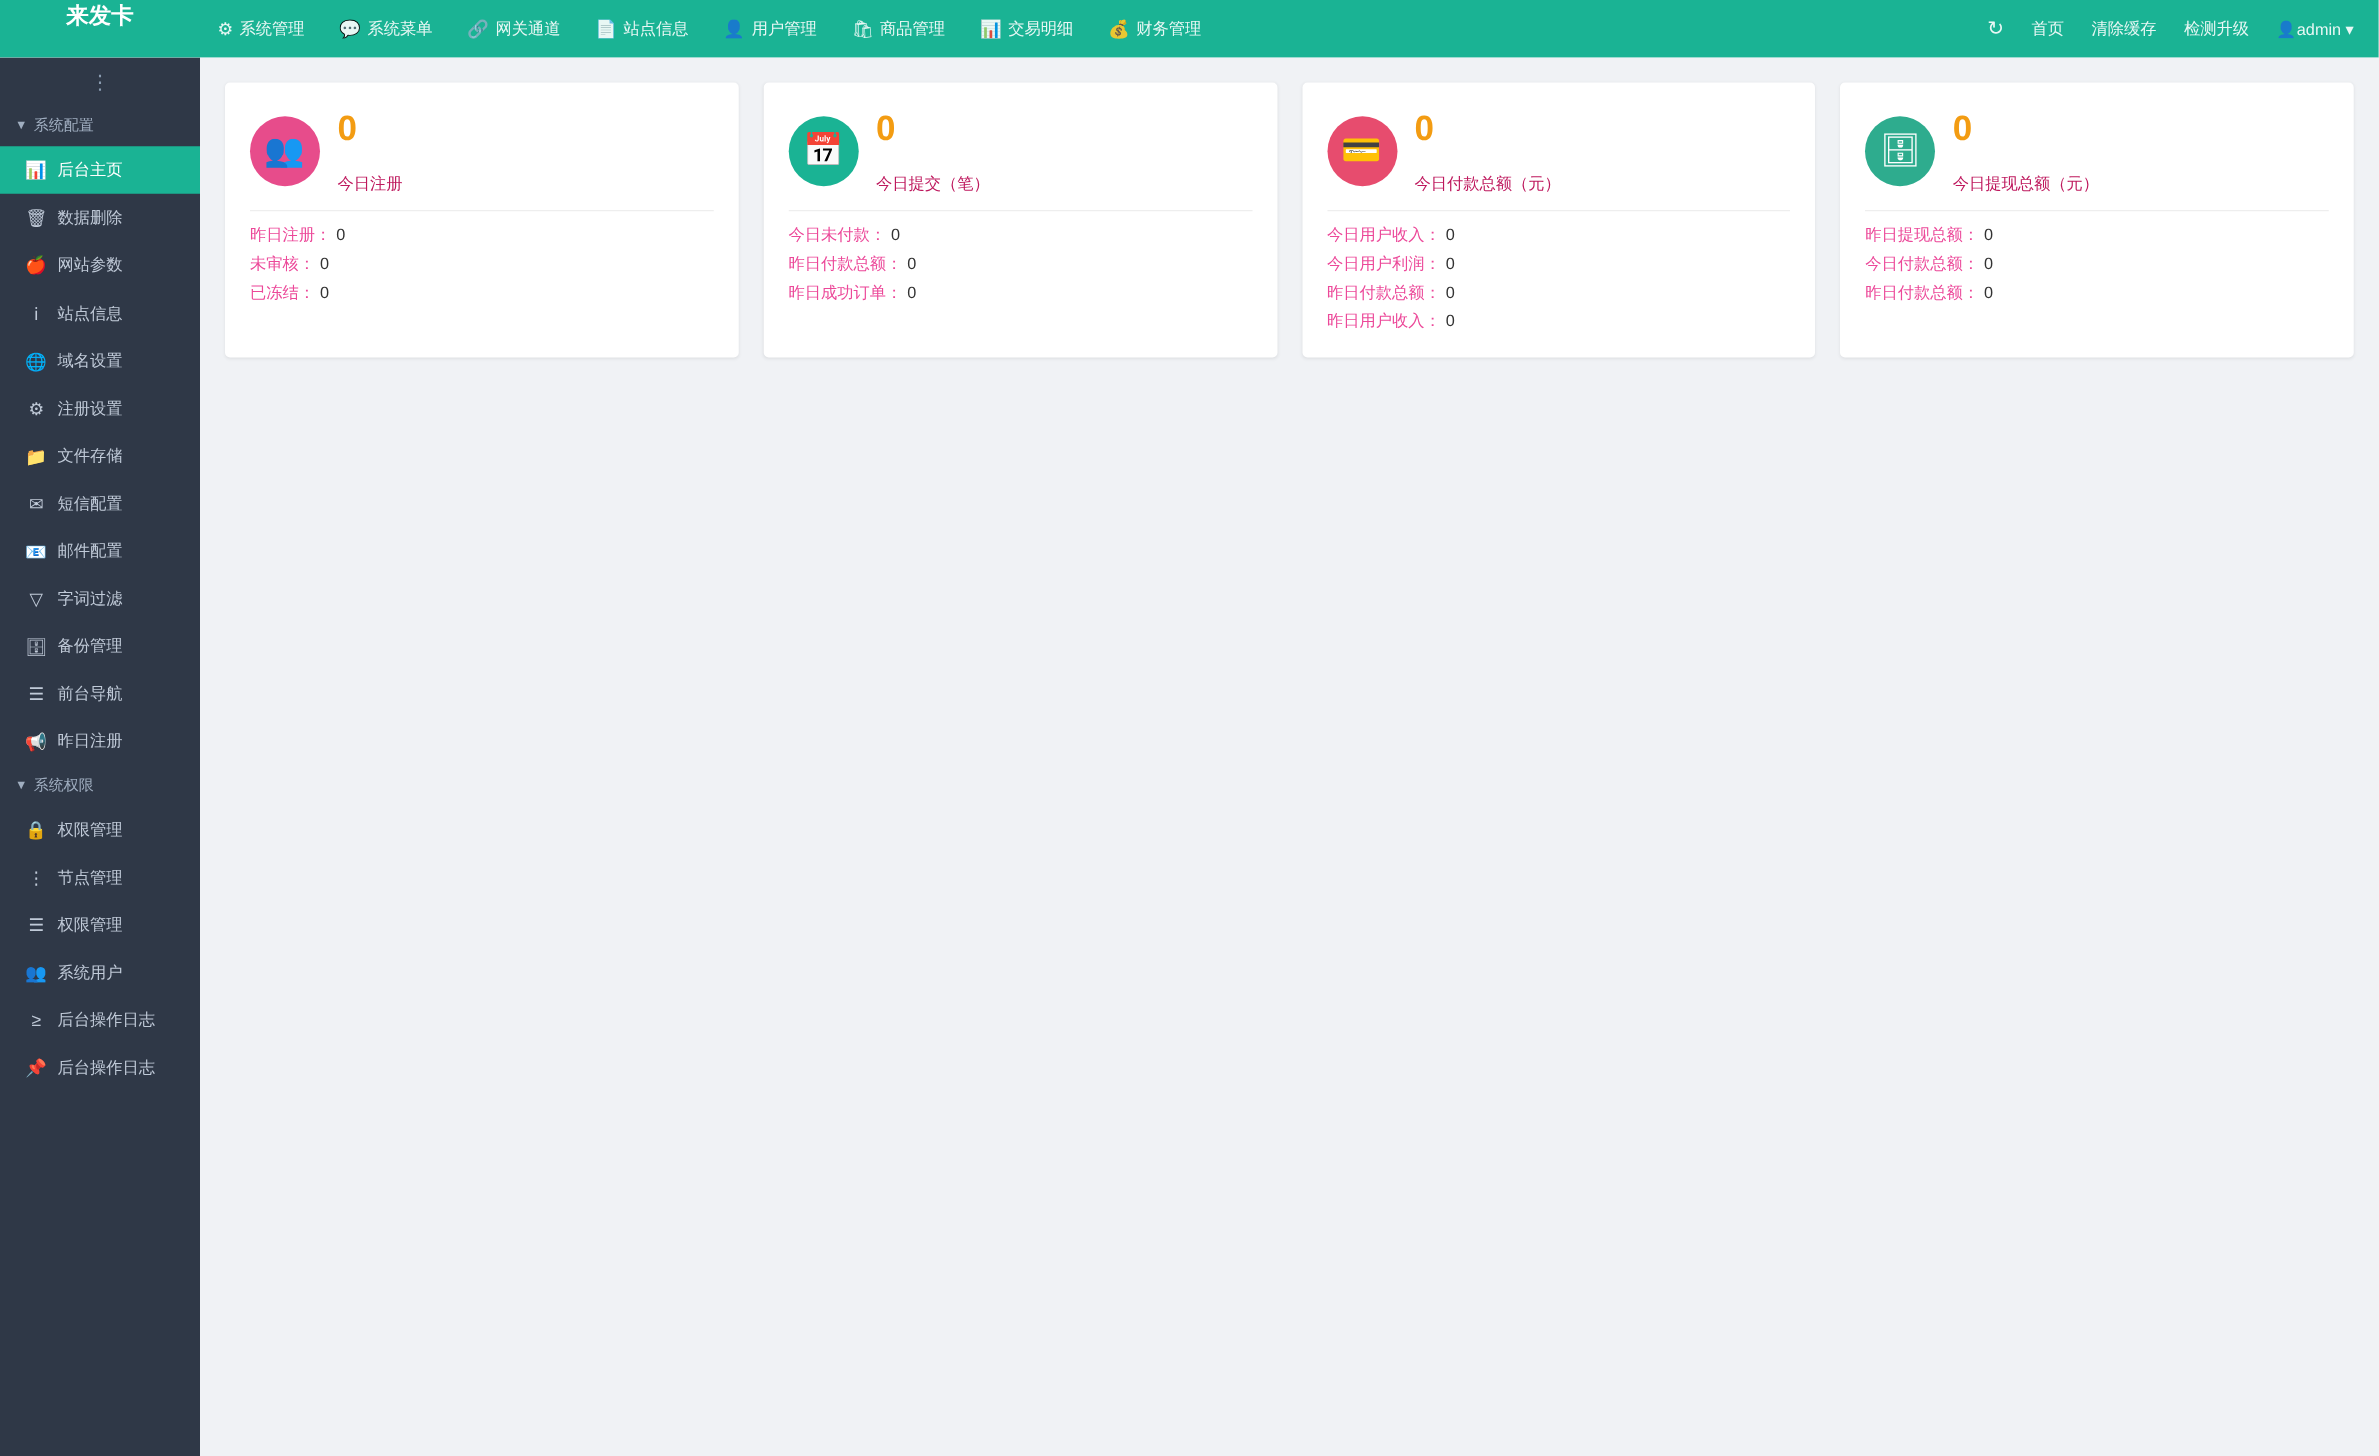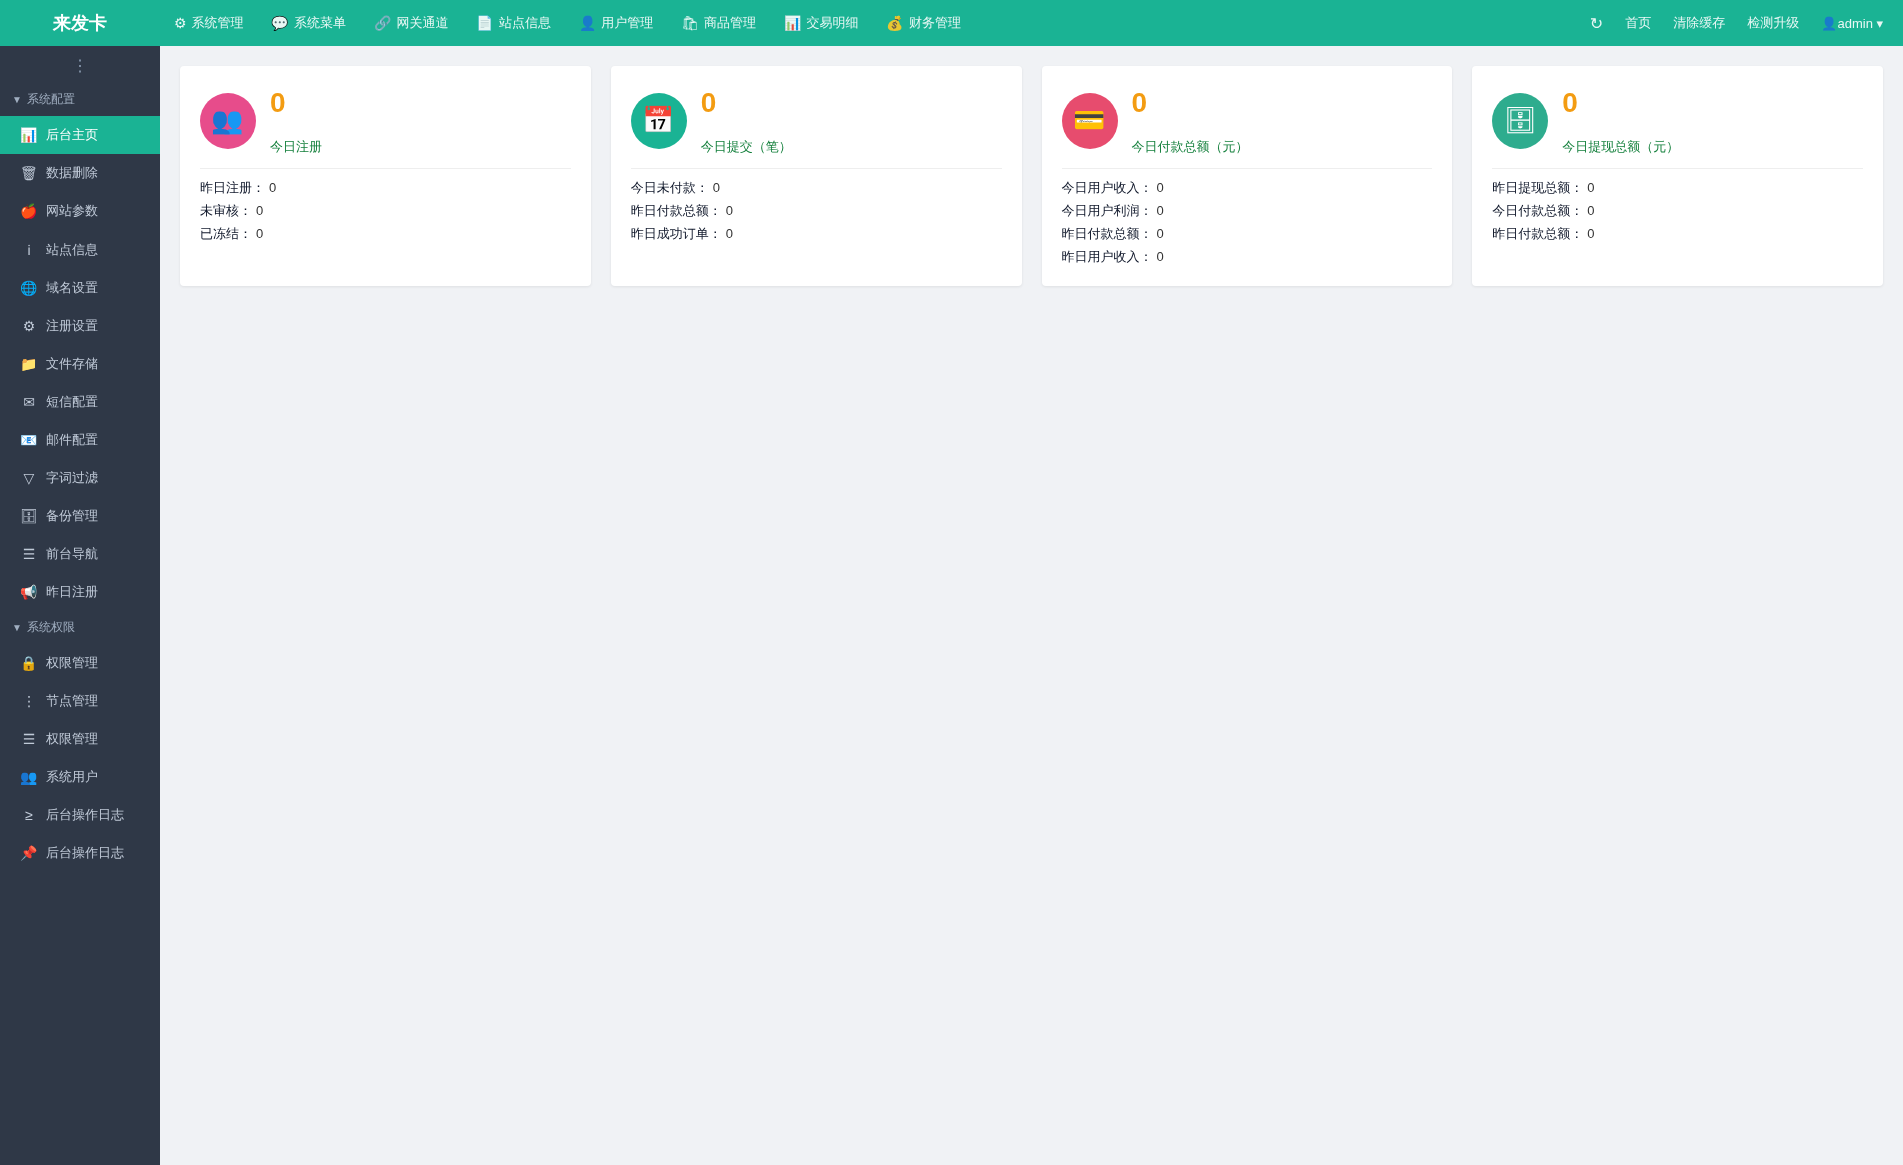--- a/index.html
+++ b/index.html
@@ -2,21 +2,21 @@
 <html><head>
   <meta charset="utf-8">
   <style>
     * { margin: 0; padding: 0; box-sizing: border-box; }
     body { font-family: "Microsoft YaHei", "PingFang SC", sans-serif; font-size: 13px; background: #f0f2f5; display: flex; flex-direction: column; height: 100vh; overflow: hidden; }
 
     
     .top-nav {
       background: #1ab394;
       display: flex;
-      align-items: center;
+      align-items: flex-start;
       height: 46px;
       flex-shrink: 0;
       color: #fff;
     }
     .top-nav .logo {
       width: 160px;
       text-align: center;
       font-size: 18px;
       font-weight: bold;
       color: #fff;
@@ -149,38 +149,38 @@
 
     .stat-card-right { display: flex; flex-direction: column; }
     .stat-value {
       font-size: 28px;
       font-weight: bold;
       color: #f39c12;
       line-height: 1.2;
     }
     .stat-label {
       font-size: 13px;
-      color: #15803d;
+      color: #be185d;
       margin-top: 18px;
     }
 
     .stat-card-divider {
       border: none;
       border-top: 1px solid #eee;
       margin: 10px 0;
     }
 
     .stat-details { display: flex; flex-direction: column; gap: 5px; }
     .stat-detail-row {
       display: flex;
       align-items: center;
       font-size: 13px;
       color: #555;
     }
-    .stat-detail-label { color: #0f172a; margin-right: 4px; }
+    .stat-detail-label { color: #ec4899; margin-right: 4px; }
     .stat-detail-value { color: #333; }
 
     
     .icon-pink { background: #e74c8b; }
     .icon-teal { background: #1ab394; }
     .icon-rose { background: #e74c6e; }
     .icon-green-teal { background: #2eac8e; }
   </style>
 </head>
 <body>

